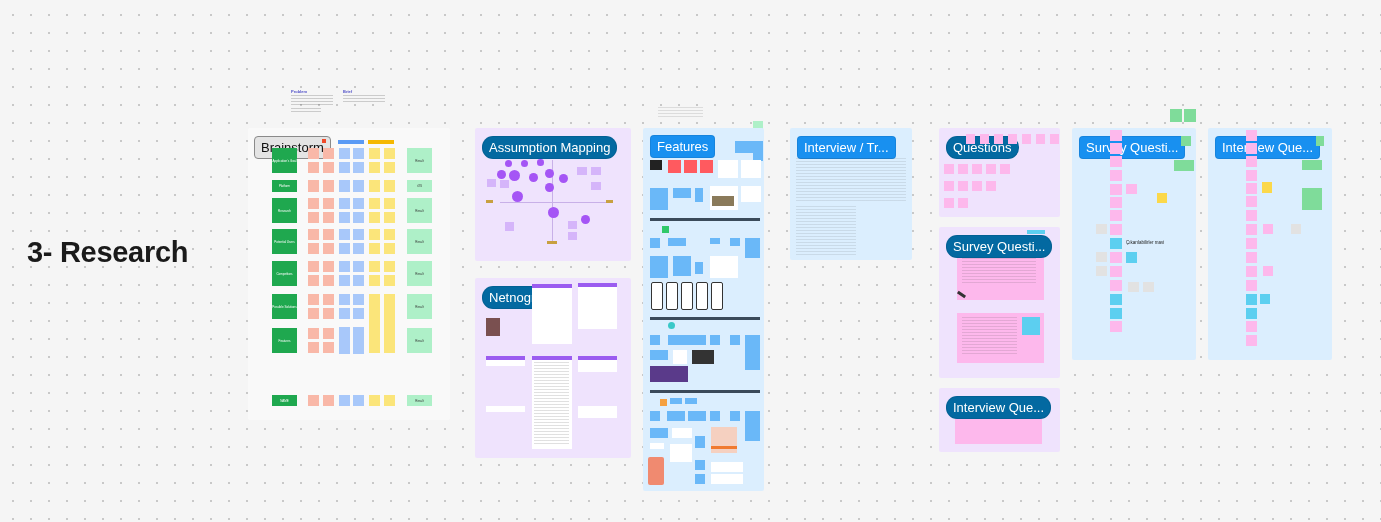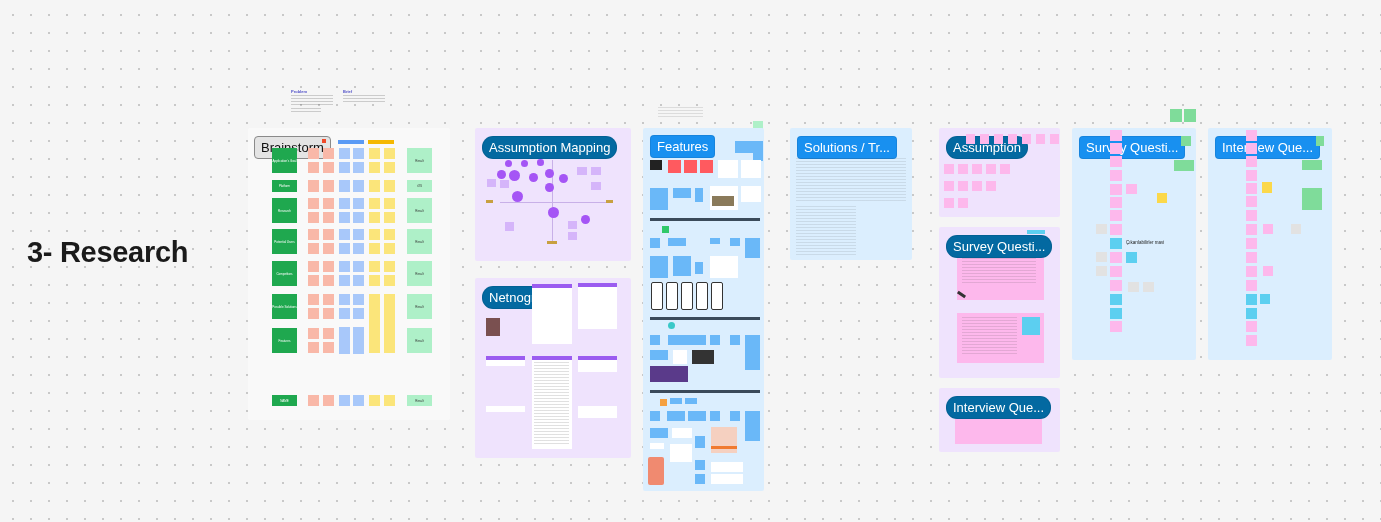--- a/index.html
+++ b/index.html
@@ -83,26 +83,26 @@
 
 <div class="abs" style="left:658px;top:107px;width:45px;height:12px;">
   <div class="mini-lines" style="left:0;top:0;width:45px;height:10px;opacity:.3"></div>
 </div>
 <div class="abs" style="left:753px;top:121px;width:10px;height:12px;background:#aef0c8;"></div>
 <div class="section" style="left:643px;top:128px;width:121px;height:363px;background:#dbeefe;"></div>
 <div class="badge blue" style="left:650px;top:135px;">Features</div>
 <div id="benchmark-content"></div>
 
 <div class="section" style="left:790px;top:128px;width:122px;height:132px;background:#dbeefe;"></div>
-<div class="badge blue" style="left:797px;top:136px;">Solutions / Tr...</div>
+<div class="badge blue" style="left:797px;top:136px;">Interview / Tr...</div>
 <div class="mini-lines" style="left:796px;top:158px;width:110px;height:45px;opacity:.25"></div>
 <div class="mini-lines" style="left:796px;top:206px;width:60px;height:50px;opacity:.25"></div>
 
 <div class="section" style="left:939px;top:128px;width:121px;height:89px;background:#efe3fd;"></div>
-<div class="badge purple" style="left:946px;top:136px;">Assumption</div>
+<div class="badge purple" style="left:946px;top:136px;">Questions</div>
 <div id="questions-stickies"></div>
 
 <div class="section" style="left:939px;top:227px;width:121px;height:151px;background:#efe3fd;"></div>
 <div class="abs" style="left:957px;top:236px;width:87px;height:64px;background:#fdb8ec;"></div>
 <div class="mini-lines" style="left:962px;top:255px;width:74px;height:30px;opacity:.3"></div>
 <div class="abs" style="left:957px;top:313px;width:87px;height:50px;background:#fdb8ec;"></div>
 <div class="mini-lines" style="left:962px;top:317px;width:55px;height:38px;opacity:.3"></div>
 <div class="abs" style="left:1022px;top:317px;width:18px;height:18px;background:#5ccff0;"></div>
 <div class="abs" style="left:1027px;top:230px;width:18px;height:4px;background:#5ccff0;"></div>
 <div class="abs" style="left:957px;top:293px;width:9px;height:3px;background:#333;transform:rotate(35deg);"></div>

